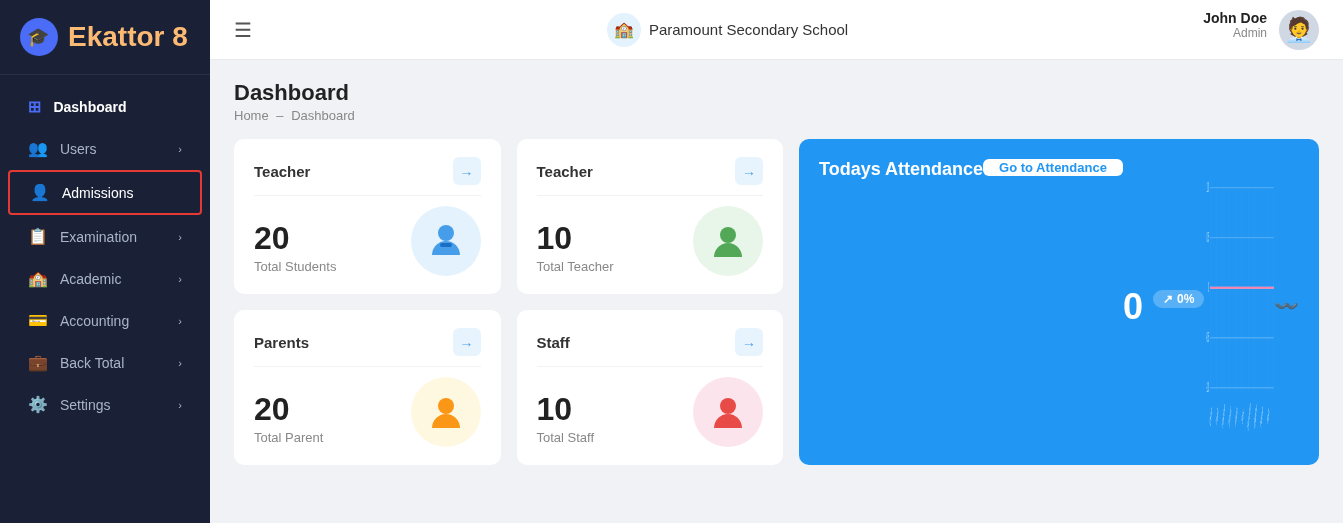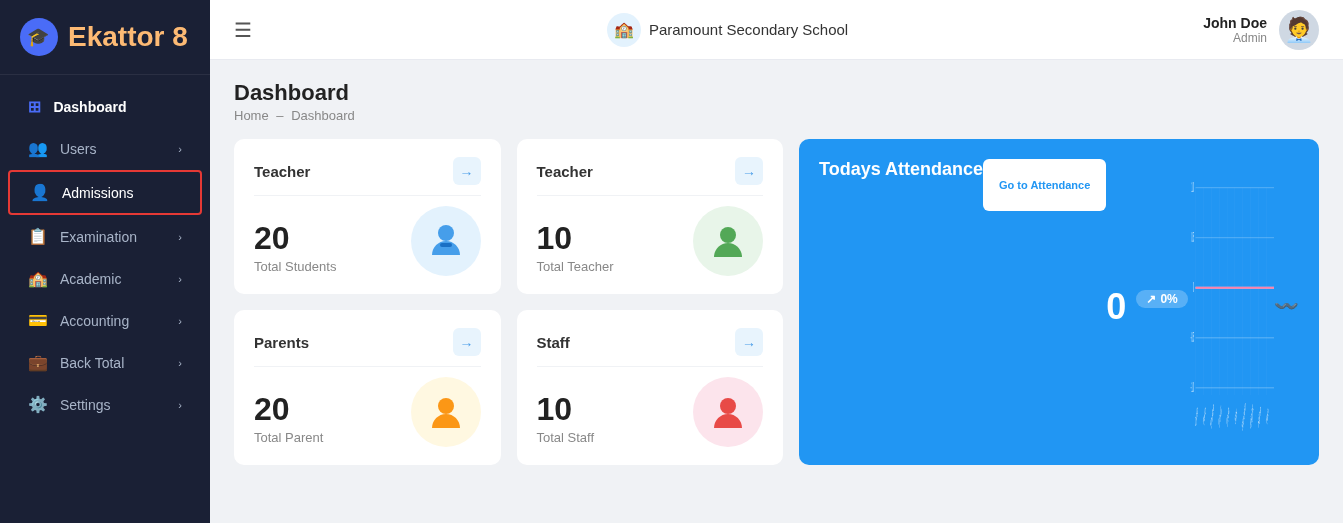--- a/index.html
+++ b/index.html
@@ -102,21 +102,21 @@
     }
     .school-icon-circle {
       width: 34px; height: 34px;
       background: #e3f2fd;
       border-radius: 50%;
       display: flex; align-items: center; justify-content: center;
       font-size: 16px;
     }
     .topbar-right {
       display: flex;
-      align-items: center;
+      align-items: flex-start;
       gap: 12px;
     }
     .user-avatar {
       width: 40px; height: 40px;
       background: #cfd8e3;
       border-radius: 50%;
       overflow: hidden;
       display: flex; align-items: center; justify-content: center;
       font-size: 20px;
     }
@@ -200,22 +200,22 @@
       justify-content: space-between;
       align-items: flex-start;
       margin-bottom: 8px;
     }
     .attendance-title { font-size: 18px; font-weight: 700; }
     .go-attendance-btn {
       background: #fff;
       color: #2196f3;
       border: none;
       border-radius: 6px;
-      padding: 20px 16px;
-      font-size: 11px;
+      padding: 1px 16px;
+      font-size: 13px;
       font-weight: 600;
       cursor: pointer;
       white-space: nowrap;
     }
     .attendance-count { font-size: 36px; font-weight: 700; margin: 8px 0 2px; }
     .attendance-badge {
       display: inline-flex;
       align-items: center;
       gap: 4px;
       background: rgba(255,255,255,0.25);

